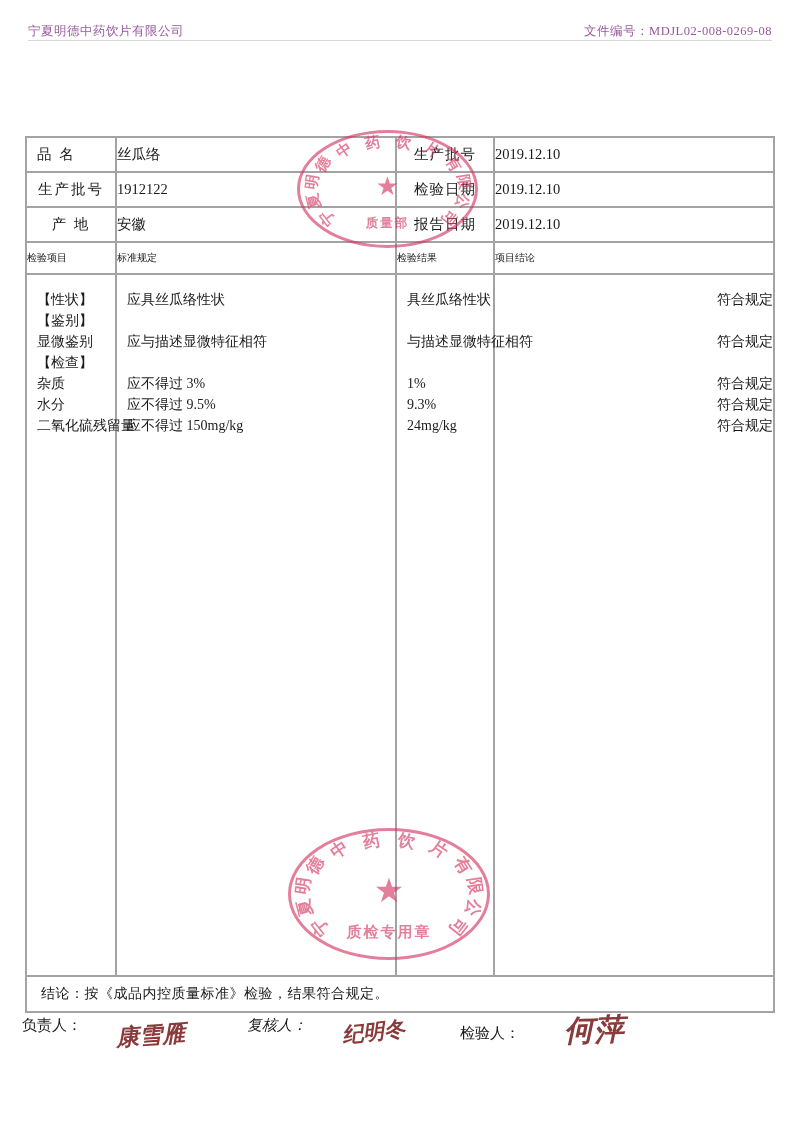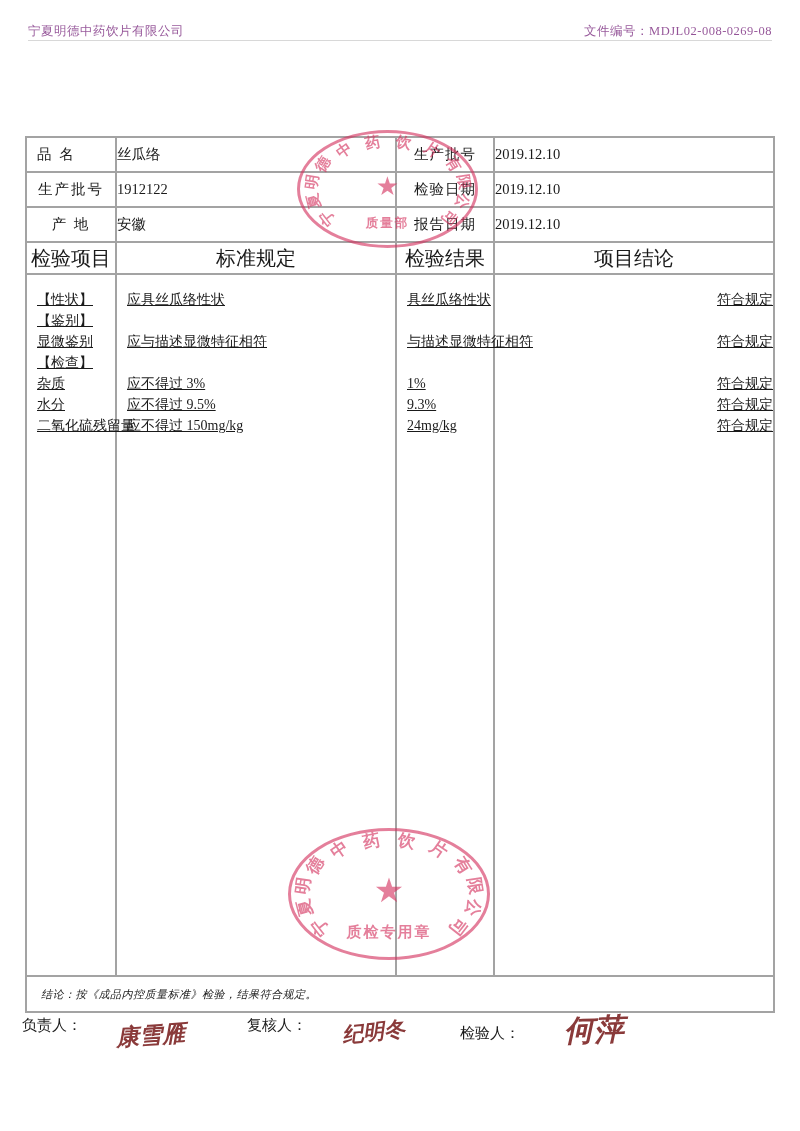--- a/index.html
+++ b/index.html
@@ -93,74 +93,72 @@
   }
   .val {
     padding-left: 10px;
     height: 33px;
   }
   .val-mid { width: 96px; text-align: center; letter-spacing: 1px; }
 
   
   .insp-head td {
     height: 30px;
-    text-align: center;
-    font-size: 20px;
+    text-align: left;
+    font-size: 10px;
   }
 
   
   .insp-body td {
     vertical-align: top;
     height: 700px;
     padding: 0;
   }
 
   .col-item   { width: 124px; }
   .col-std    { width: 218px; }
   .col-result { width: 248px; }
   .col-concl  { width: 160px; }
 
   .rows {
     padding-top: 14px;
-    text-decoration: underline;
   }
   .rows .r {
     height: 21px;
     line-height: 21px;
     font-size: 14px;
     padding-left: 10px;
     white-space: nowrap;
   }
   .rows .r.center { text-align: right; padding-left: 0; }
 
   
   .concl-row td {
     height: 34px;
     padding-left: 14px;
-    font-size: 11px;
+    font-size: 14px;
     letter-spacing: 0.5px;
-    font-style: italic;
   }
 
   
   .sign-row {
     position: absolute;
     left: 12px;
     width: 750px;
     top: 1008px;
     height: 52px;
     font-size: 15px;
   }
   .sign-cell {
     position: absolute;
     top: 8px;
     white-space: nowrap;
   }
   .sign-a { left: 10px; }
-  .sign-b { left: 235px; }
+  .sign-b { left: 235px; font-style: italic; }
   .sign-c { left: 448px; margin-top: 8px; }
 
   .sig-script {
     position: absolute;
     color: #8a3a3a;
     font-family: "Liberation Serif", "DejaVu Serif", serif;
     font-style: italic;
     font-weight: bold;
     white-space: nowrap;
   }

